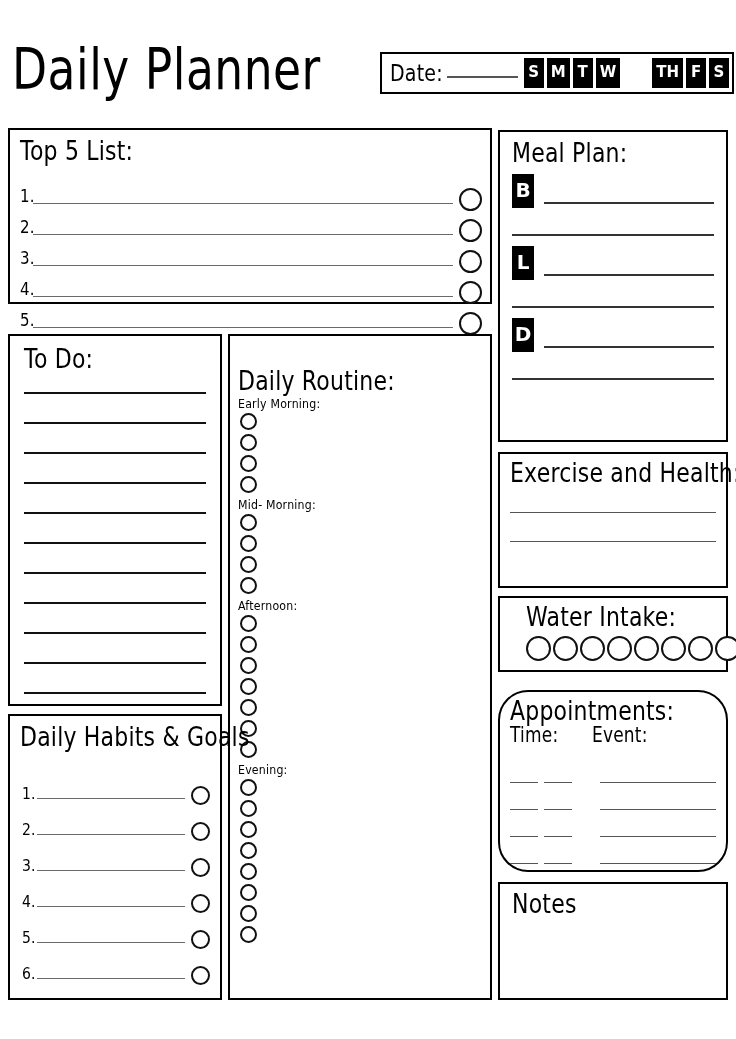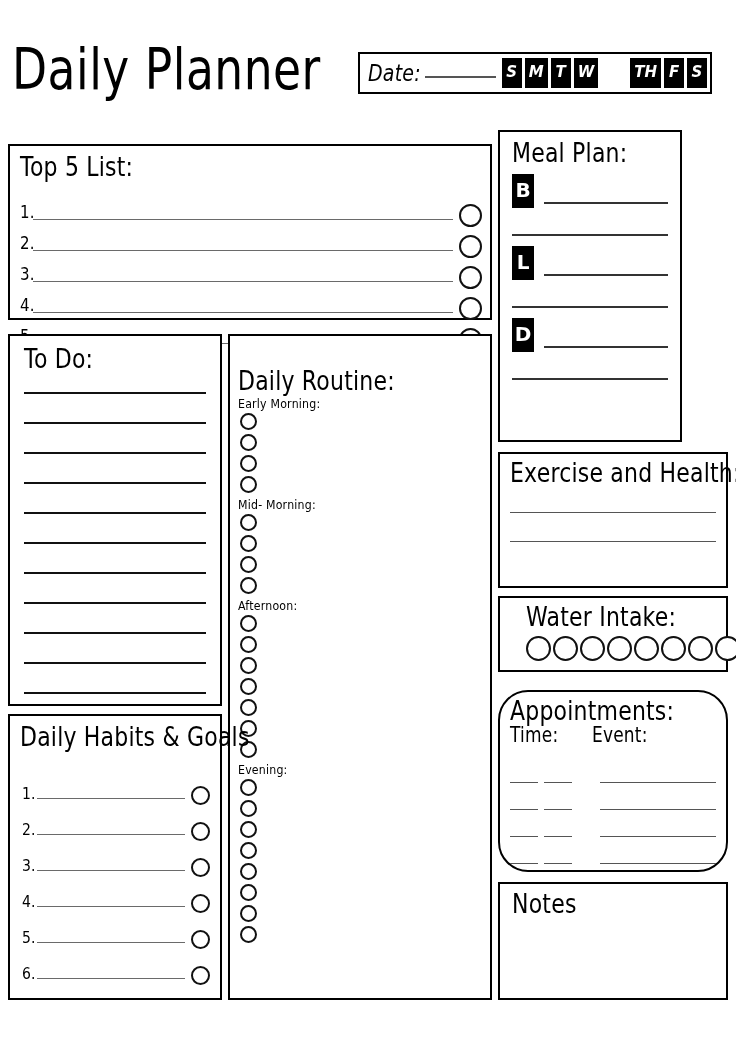--- a/index.html
+++ b/index.html
@@ -46,30 +46,29 @@
     line-height: 58px;
     font-weight: 400;
     font-family: "DejaVu Sans", sans-serif;
     letter-spacing: 0.5px;
     transform: scaleY(1.22) scaleX(0.97);
     transform-origin: left top;
     white-space: nowrap;
   }
   .date-box {
     position: absolute;
-    left: 350px;
+    left: 372px;
     top: 14px;
     width: 354px;
     height: 42px;
     border: 2px solid #000;
     box-sizing: border-box;
     display: flex;
     align-items: center;
     padding: 0 3px 0 8px;
-    font-style: italic;
   }
   .date-label {
     font-size: 19px;
     transform: scaleY(1.18);
     transform-origin: left center;
     white-space: nowrap;
   }
   .date-rule {
     flex: 1 1 auto;
     border-bottom: 2px solid #555;
@@ -115,21 +114,21 @@
   .sub-title {
     font-size: 11px;
     line-height: 12px;
     transform: scaleY(1.12);
     transform-origin: left top;
     white-space: nowrap;
     display: block;
   }
 
   
-  #top5 { left: 8px; top: 144px; width: 484px; height: 176px; }
+  #top5 { left: 8px; top: 128px; width: 484px; height: 176px; }
   #top5 .inner { position: relative; width: 100%; height: 100%; padding: 6px 8px 0 10px; box-sizing: border-box; }
   .t5-rows { position: absolute; left: 10px; top: 46px; right: 8px; }
   .t5-row {
     position: relative;
     height: 31px;
     display: flex;
     align-items: flex-end;
   }
   .t5-num {
     font-size: 15px;
@@ -176,21 +175,21 @@
     line-height: 16px;
     width: 15px;
     flex: 0 0 15px;
     transform: scaleY(1.15);
     transform-origin: left bottom;
   }
   .hb-line { flex: 1 1 auto; border-bottom: 1.8px solid #6a6a6a; height: 0; margin: 0 6px 3px 0; }
   .hb-circle { width: 19px; height: 19px; flex: 0 0 19px; margin-bottom: -3px; }
 
   
-  #meal { left: 498px; top: 130px; width: 184px; height: 312px; }
+  #meal { left: 498px; top: 130px; width: 230px; height: 312px; }
   #meal .inner { position: relative; width: 100%; height: 100%; padding: 6px 12px 0 12px; box-sizing: border-box; }
   .meal-block { margin-top: 10px; }
   .meal-top { display: flex; align-items: flex-end; }
   .meal-badge {
     background: #000;
     color: #fff;
     font-family: "DejaVu Sans", sans-serif;
     font-weight: 700;
     font-size: 20px;
     line-height: 32px;

